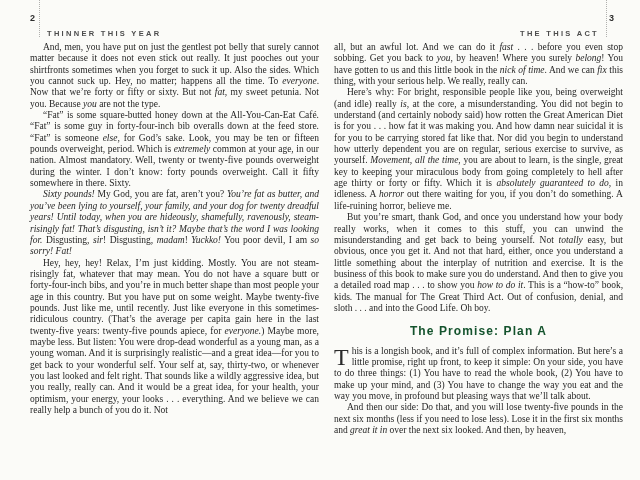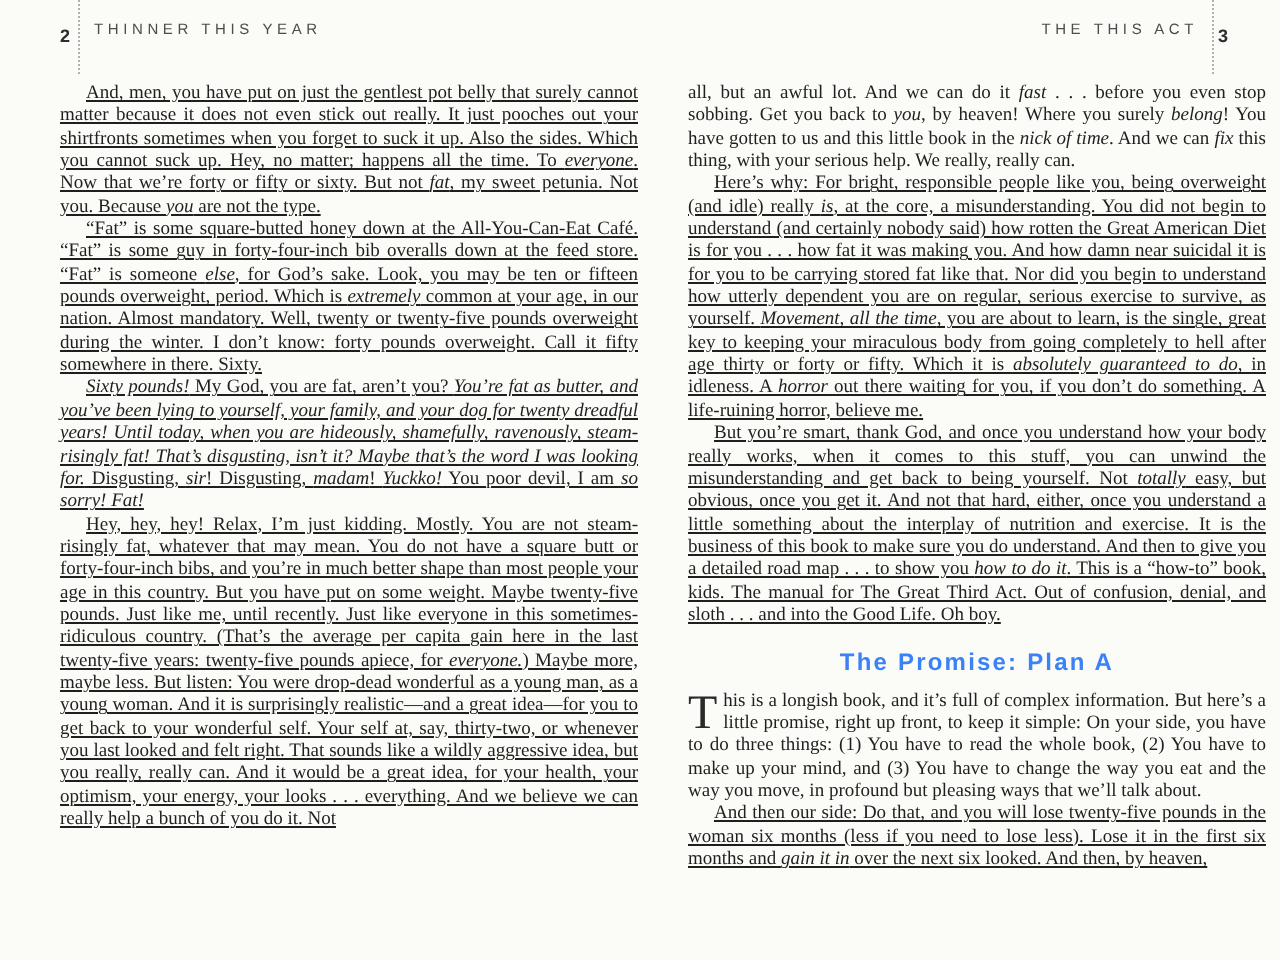--- a/index.html
+++ b/index.html
@@ -18,41 +18,41 @@
 
   .pagenum {
     position:absolute; top:13px;
     font-family:"Liberation Sans", sans-serif; font-weight:bold;
     font-size:9px; color:#2d2d2d;
   }
   .left  .pagenum { left:30px; }
   .right .pagenum { right:26px; }
 
   .runhead {
-    position:absolute; top:10px;
+    position:absolute; top:29px;
     font-family:"Liberation Sans", sans-serif;
-    font-size:7.5px; letter-spacing:2.3px; color:#4c4c4c; white-space:nowrap;
+    font-size:7.5px; letter-spacing:2.3px; color:#4c4c4c; white-space:nowrap;font-weight:bold;
   }
   .left  .runhead { left:47px; }
   .right .runhead { right:41px; }
 
   .body {
     position:absolute; top:42px; width:289px;
     text-align:justify; font-size:9.5px; line-height:11.35px;
   }
   .left  .body { left:30px; }
-  .right .body { left:24px; }
+  .right .body { left:14px; }
 
   p.para { margin:0; padding:0; }
-  p.para.indent { text-indent:13px;text-decoration:underline; }
+  p.para.indent { text-indent:13px; }
 
   .section-heading {
     font-family:"Liberation Sans", sans-serif; font-weight:bold;
     font-size:12px; letter-spacing:1.1px; text-align:center;
-    color:#3b82f6; margin:12px 0 8px 0;
+    color:#14532d; margin:12px 0 8px 0;
   }
   .dropcap {
     float:left; font-size:24px; line-height:20px;
     padding:1px 3px 0 0; color:#2a2a2a;
   }
 </style>
 </head>
 <body>
 
 <div class="spread">
@@ -72,17 +72,17 @@
   <div class="page right">
     <div class="rule"></div>
     <div class="pagenum">3</div>
     <div class="runhead">THE THIS ACT</div>
     <div class="body" id="right-body">
         <p class="para"><span>all, but an awful lot. And we can do it </span><i>fast</i><span> . . . before you even stop sobbing. Get you back to </span><i>you</i><span>, by heaven! Where you surely </span><i>belong</i><span>! You have gotten to us and this little book in the </span><i>nick of time</i><span>. And we can </span><i>fix</i><span> this thing, with your serious help. We really, really can.</span></p>
         <p class="para indent"><span>Here’s why: For bright, responsible people like you, being overweight (and idle) really </span><i>is</i><span>, at the core, a misunderstanding. You did not begin to understand (and certainly nobody said) how rotten the Great American Diet is for you . . . how fat it was making you. And how damn near suicidal it is for you to be carrying stored fat like that. Nor did you begin to understand how utterly dependent you are on regular, serious exercise to survive, as yourself. </span><i>Movement, all the time</i><span>, you are about to learn, is the single, great key to keeping your miraculous body from going completely to hell after age thirty or forty or fifty. Which it is </span><i>absolutely guaranteed to do</i><span>, in idleness. A </span><i>horror</i><span> out there waiting for you, if you don’t do something. A life-ruining horror, believe me.</span></p>
         <p class="para indent"><span>But you’re smart, thank God, and once you understand how your body really works, when it comes to this stuff, you can unwind the misunderstanding and get back to being yourself. Not </span><i>totally</i><span> easy, but obvious, once you get it. And not that hard, either, once you understand a little something about the interplay of nutrition and exercise. It is the business of this book to make sure you do understand. And then to give you a detailed road map . . . to show you </span><i>how to do it</i><span>. This is a “how-to” book, kids. The manual for The Great Third Act. Out of confusion, denial, and sloth . . . and into the Good Life. Oh boy.</span></p>
         <div class="section-heading">The Promise: Plan A</div>
         <p class="para"><span class="dropcap">T</span><span>his is a longish book, and it’s full of complex information. But here’s a little promise, right up front, to keep it simple: On your side, you have to do three things: (1) You have to read the whole book, (2) You have to make up your mind, and (3) You have to change the way you eat and the way you move, in profound but pleasing ways that we’ll talk about.</span></p>
-        <p class="para indent"><span>And then our side: Do that, and you will lose twenty-five pounds in the woman six months (less if you need to lose less). Lose it in the first six months and </span><i>gain it in</i><span> over the next six looked. And then, by heaven,</span></p>
+        <p class="para indent"><span>And then our side: Do that, and you will lose twenty-five pounds in the next six months (less if you need to lose less). Lose it in the first six months and </span><i>great it in</i><span> over the next six looked. And then, by heaven,</span></p>
       </div>
   </div>
 
 </div>
 
 </body></html>

